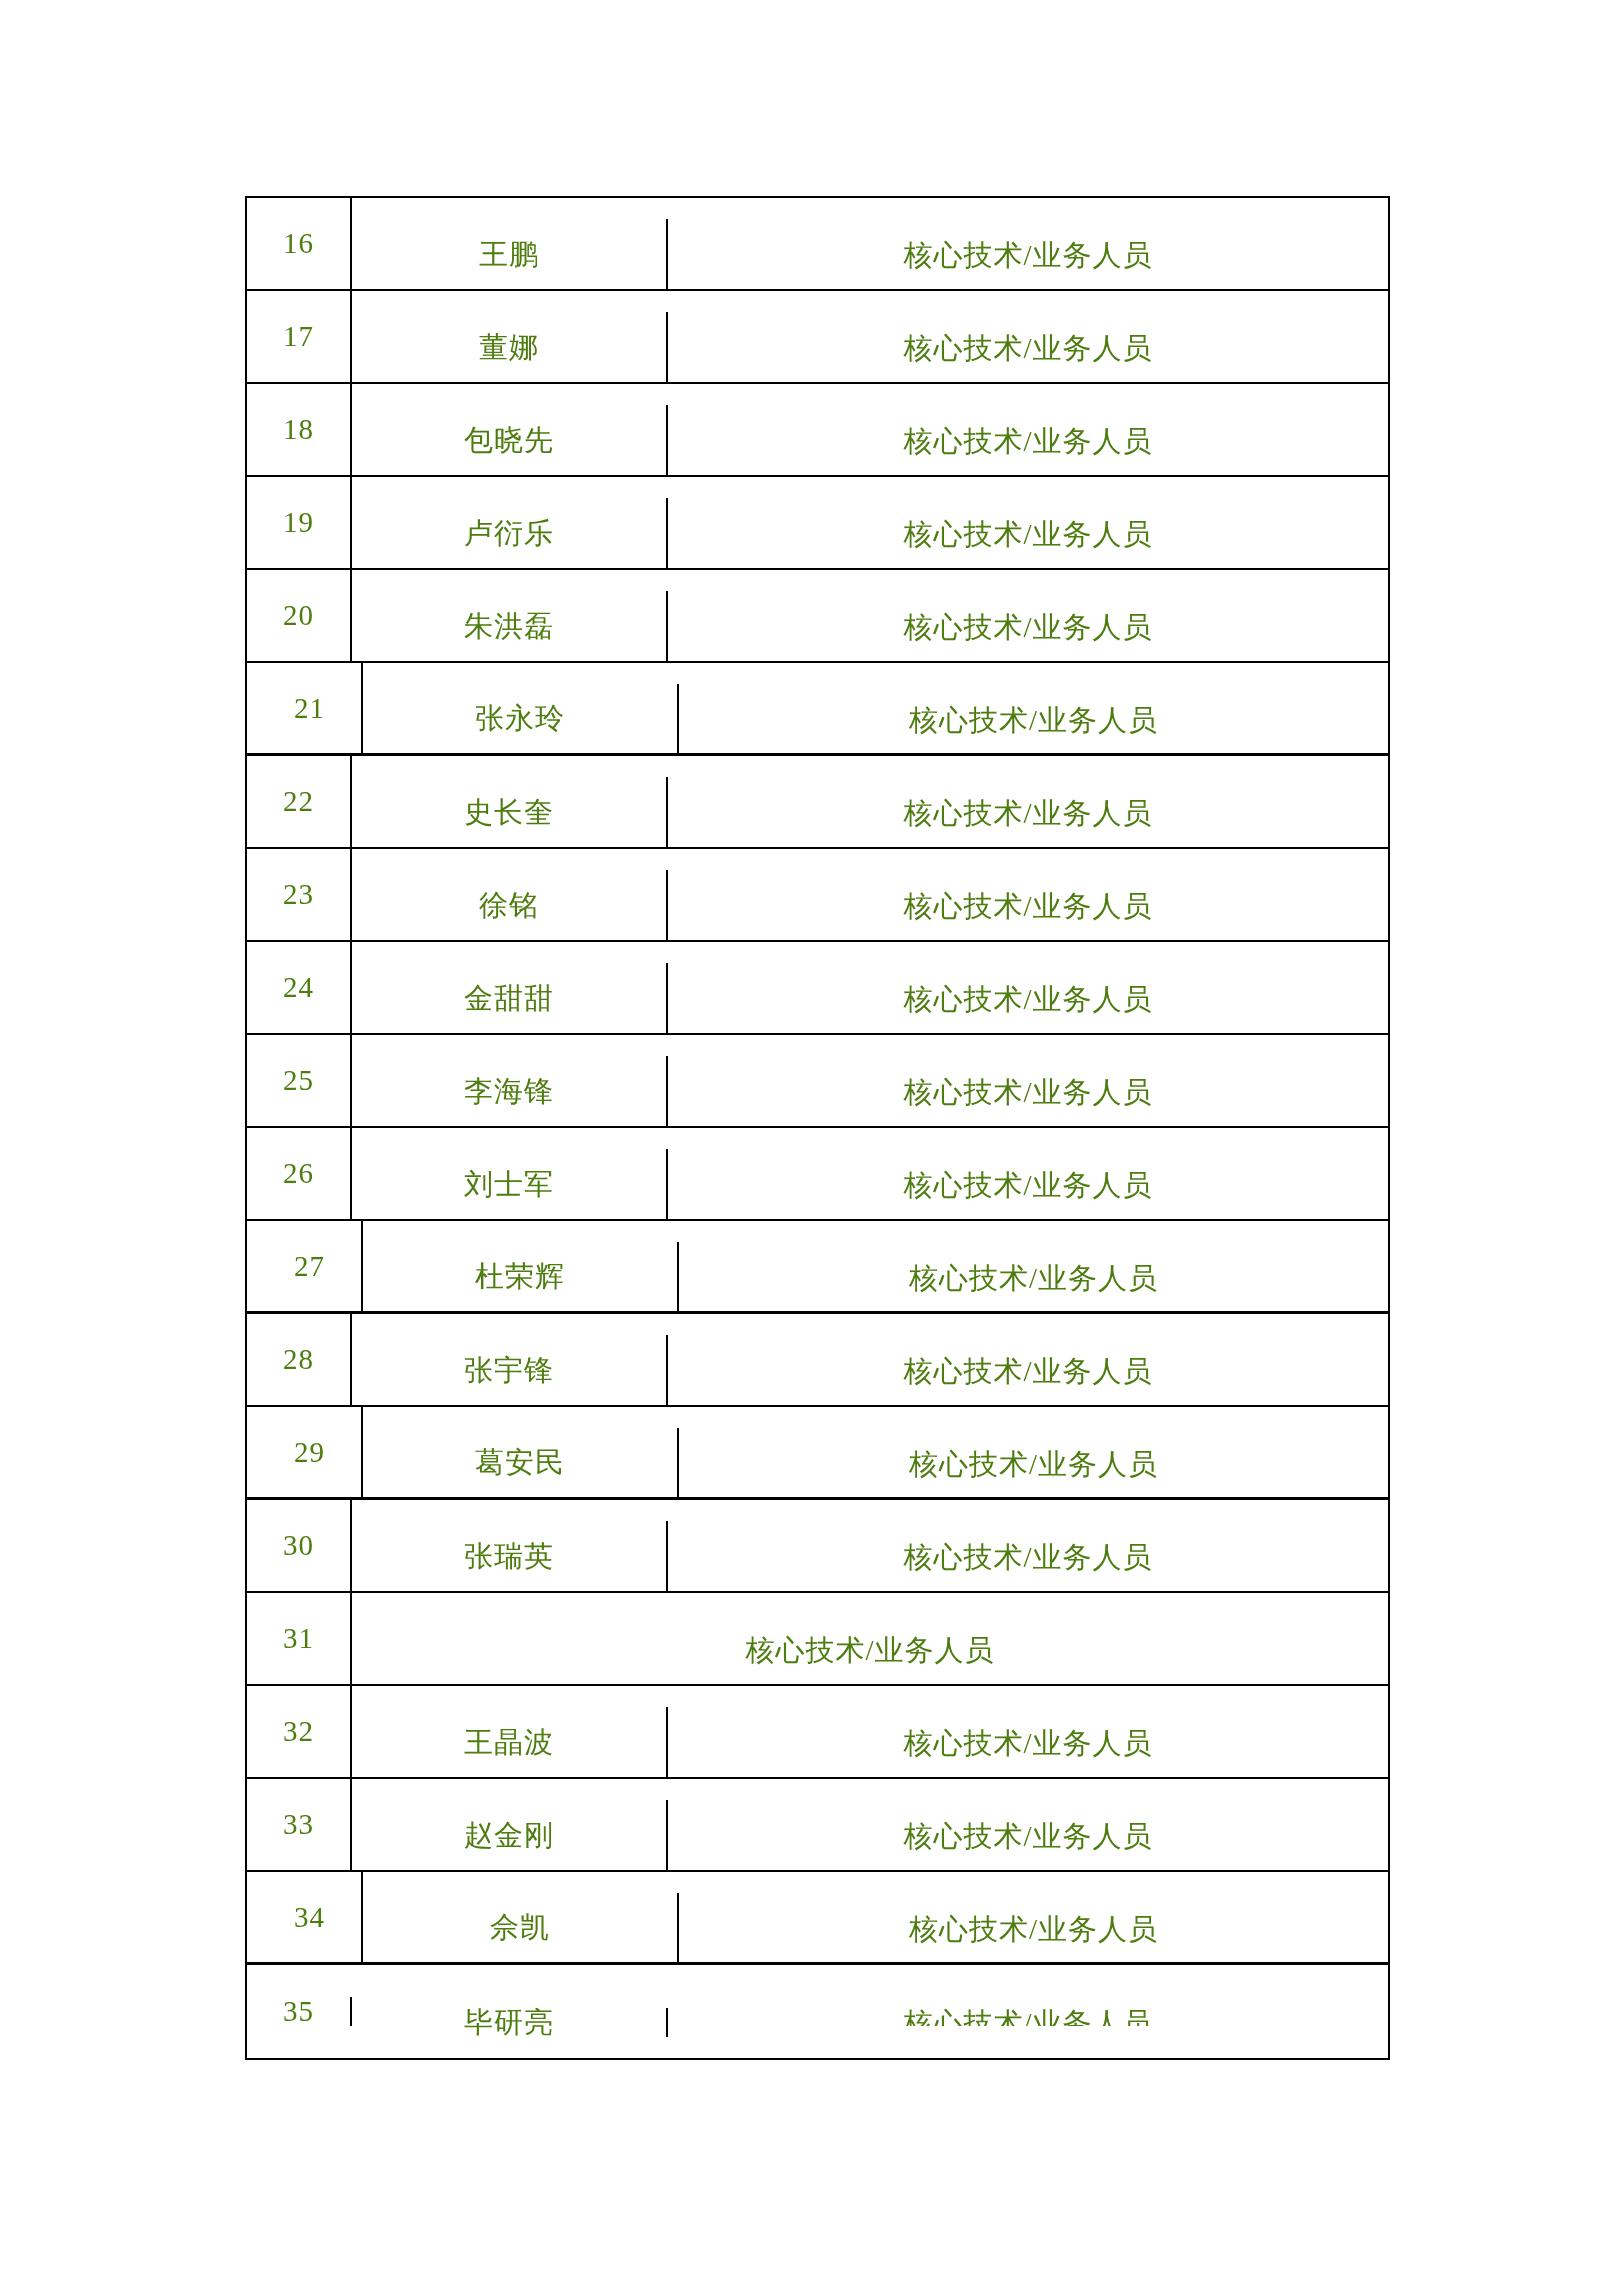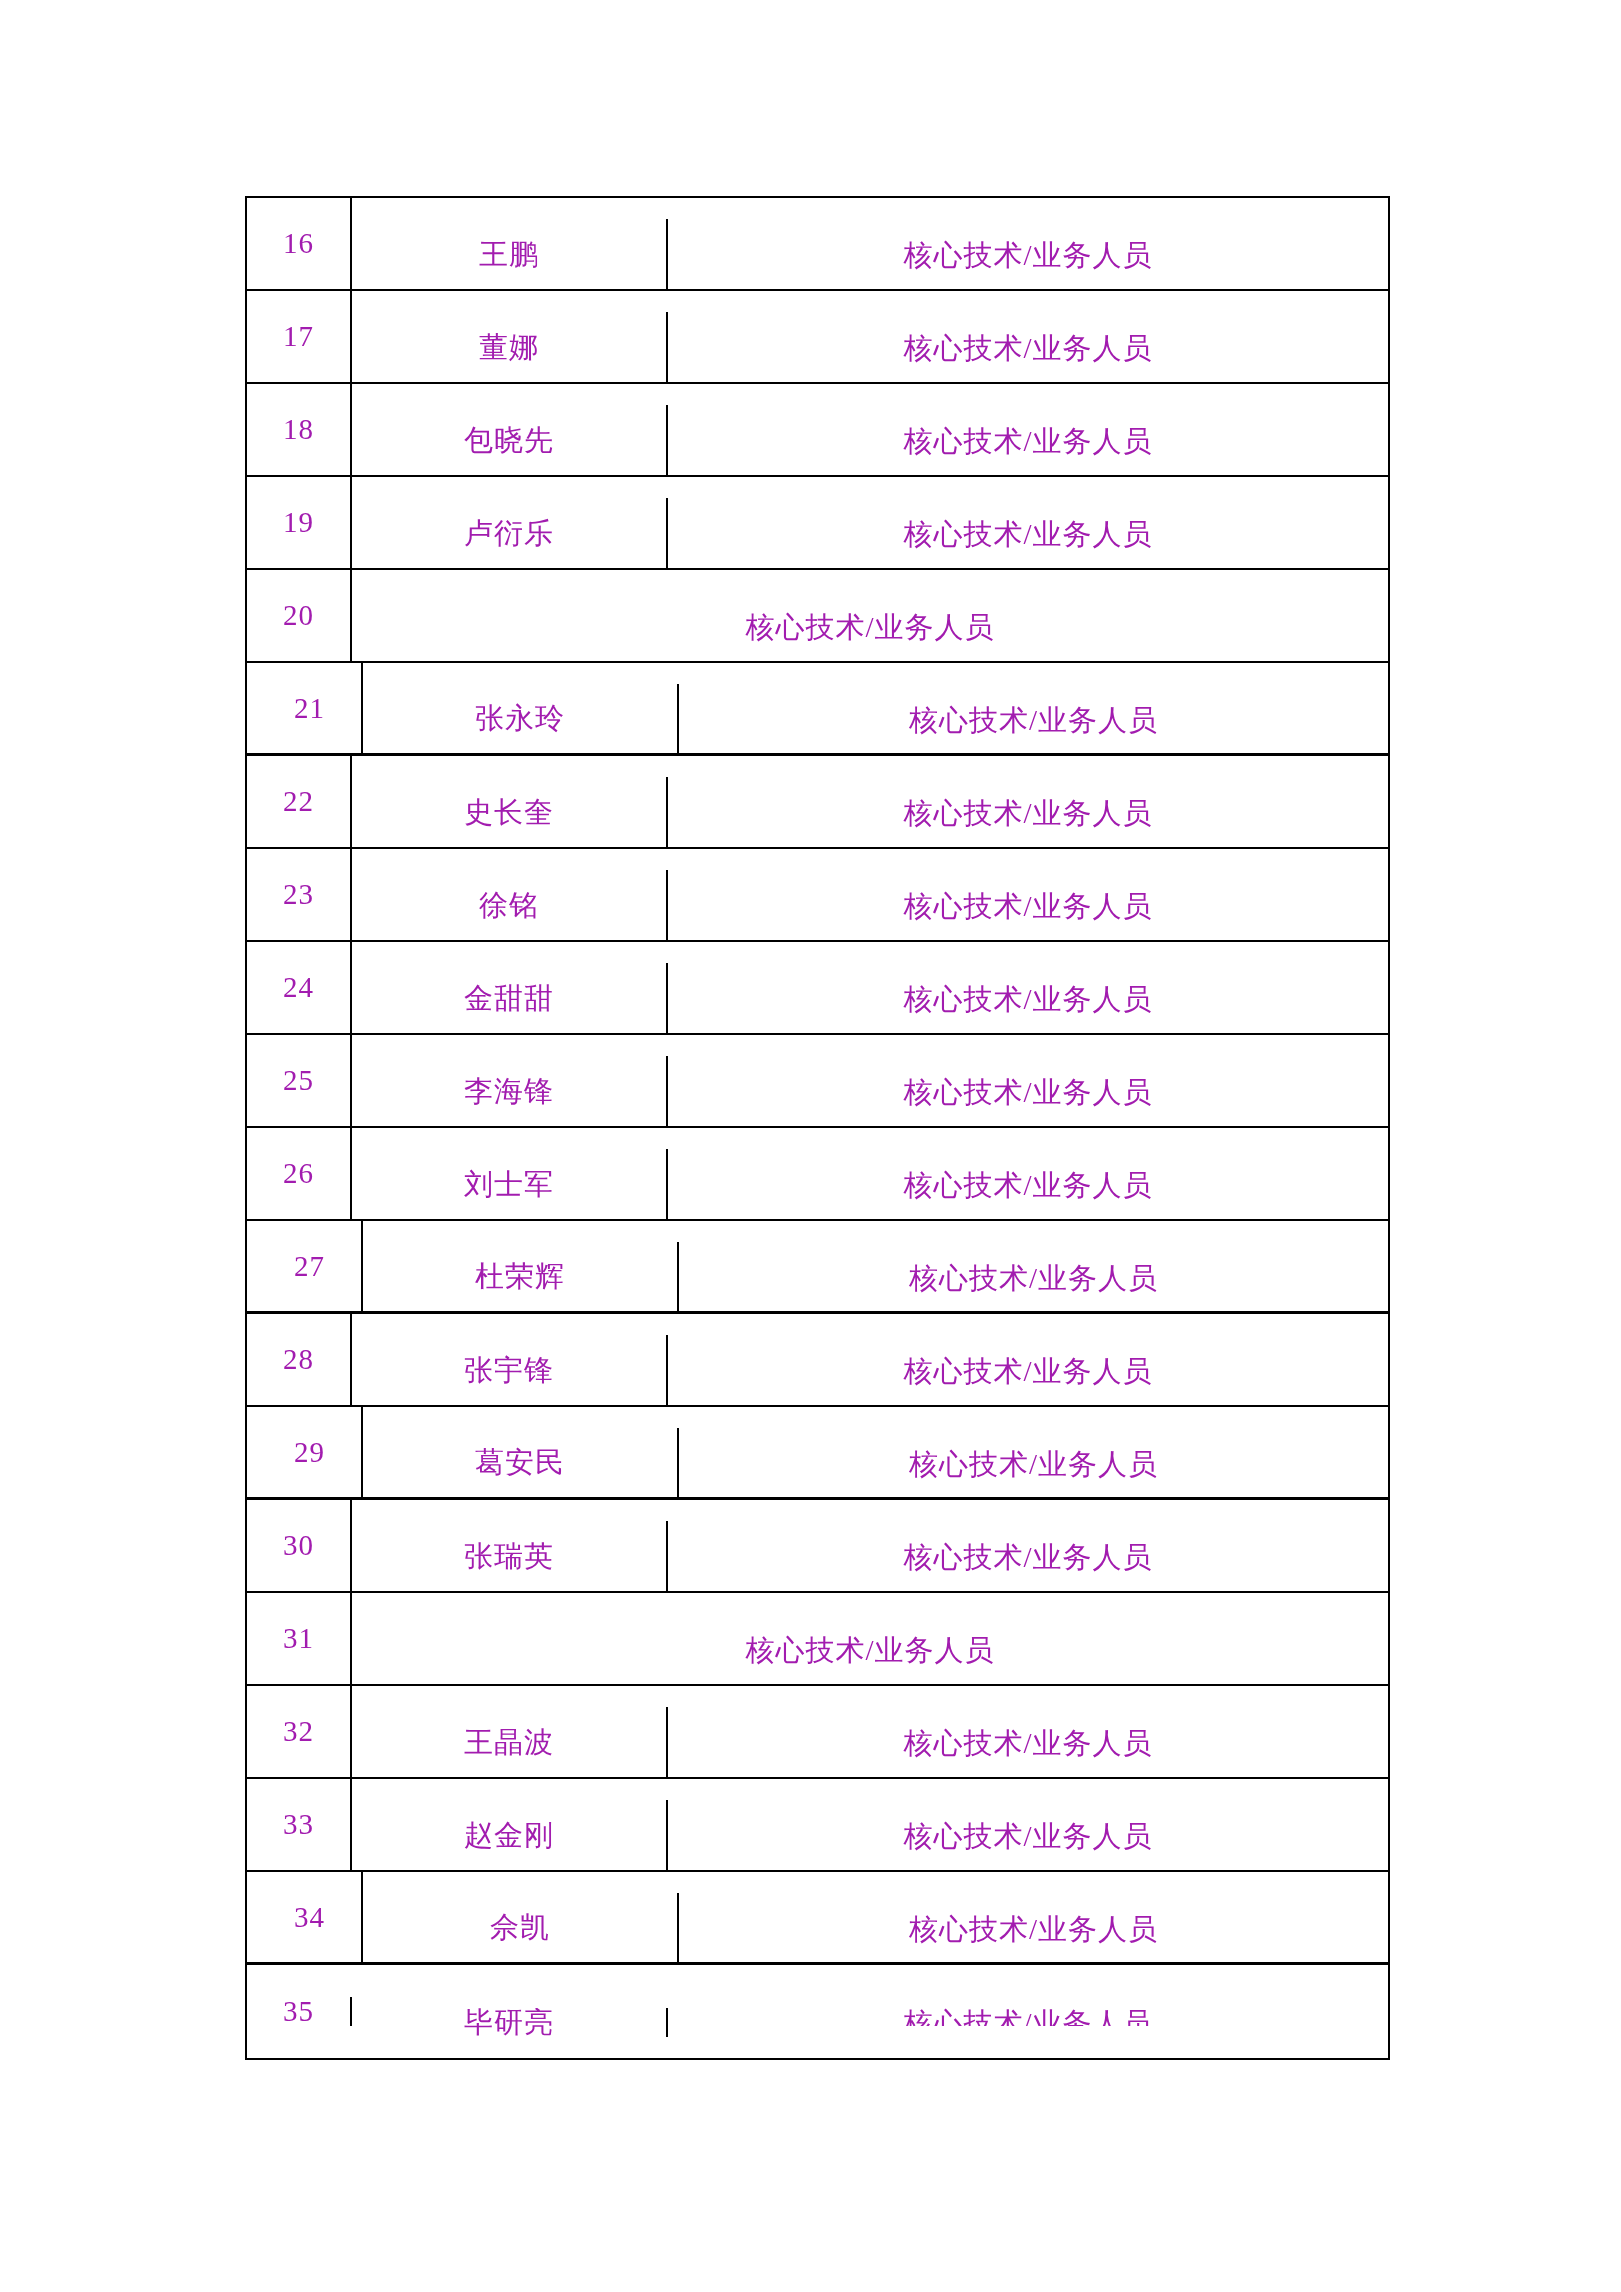--- a/index.html
+++ b/index.html
@@ -6,21 +6,21 @@
     margin: 0;
     padding: 0;
     background: #ffffff;
   }
   .page {
     position: relative;
     width: 1418px;
     height: 2293px;
     background: #ffffff;
     font-family: "Liberation Serif", "DejaVu Serif", serif;
-    color: #a21caf;
+    color: #4d7c0f;
     overflow: hidden;
   }
   .personnel-table {
     position: absolute;
     left: 245px;
     top: 196px;
     width: 1141px;
     border: 2.9px solid #000000;
     box-sizing: content-box;
     display: flex;
@@ -112,20 +112,23 @@
       <span>卢衍乐</span>
     </div>
     <div class="cell c3">
       <span>核心技术/业务人员</span>
     </div>
   </div>
       <div class="row">
     <div class="cell c1">
       <span>20</span>
     </div>
+    <div class="cell c2">
+      <span>朱洪磊</span>
+    </div>
     <div class="cell c3">
       <span>核心技术/业务人员</span>
     </div>
   </div>
       <div class="row thick-bottom">
     <div class="cell c1">
       <span>21</span>
     </div>
     <div class="cell c2">
       <span>张永玲</span>

